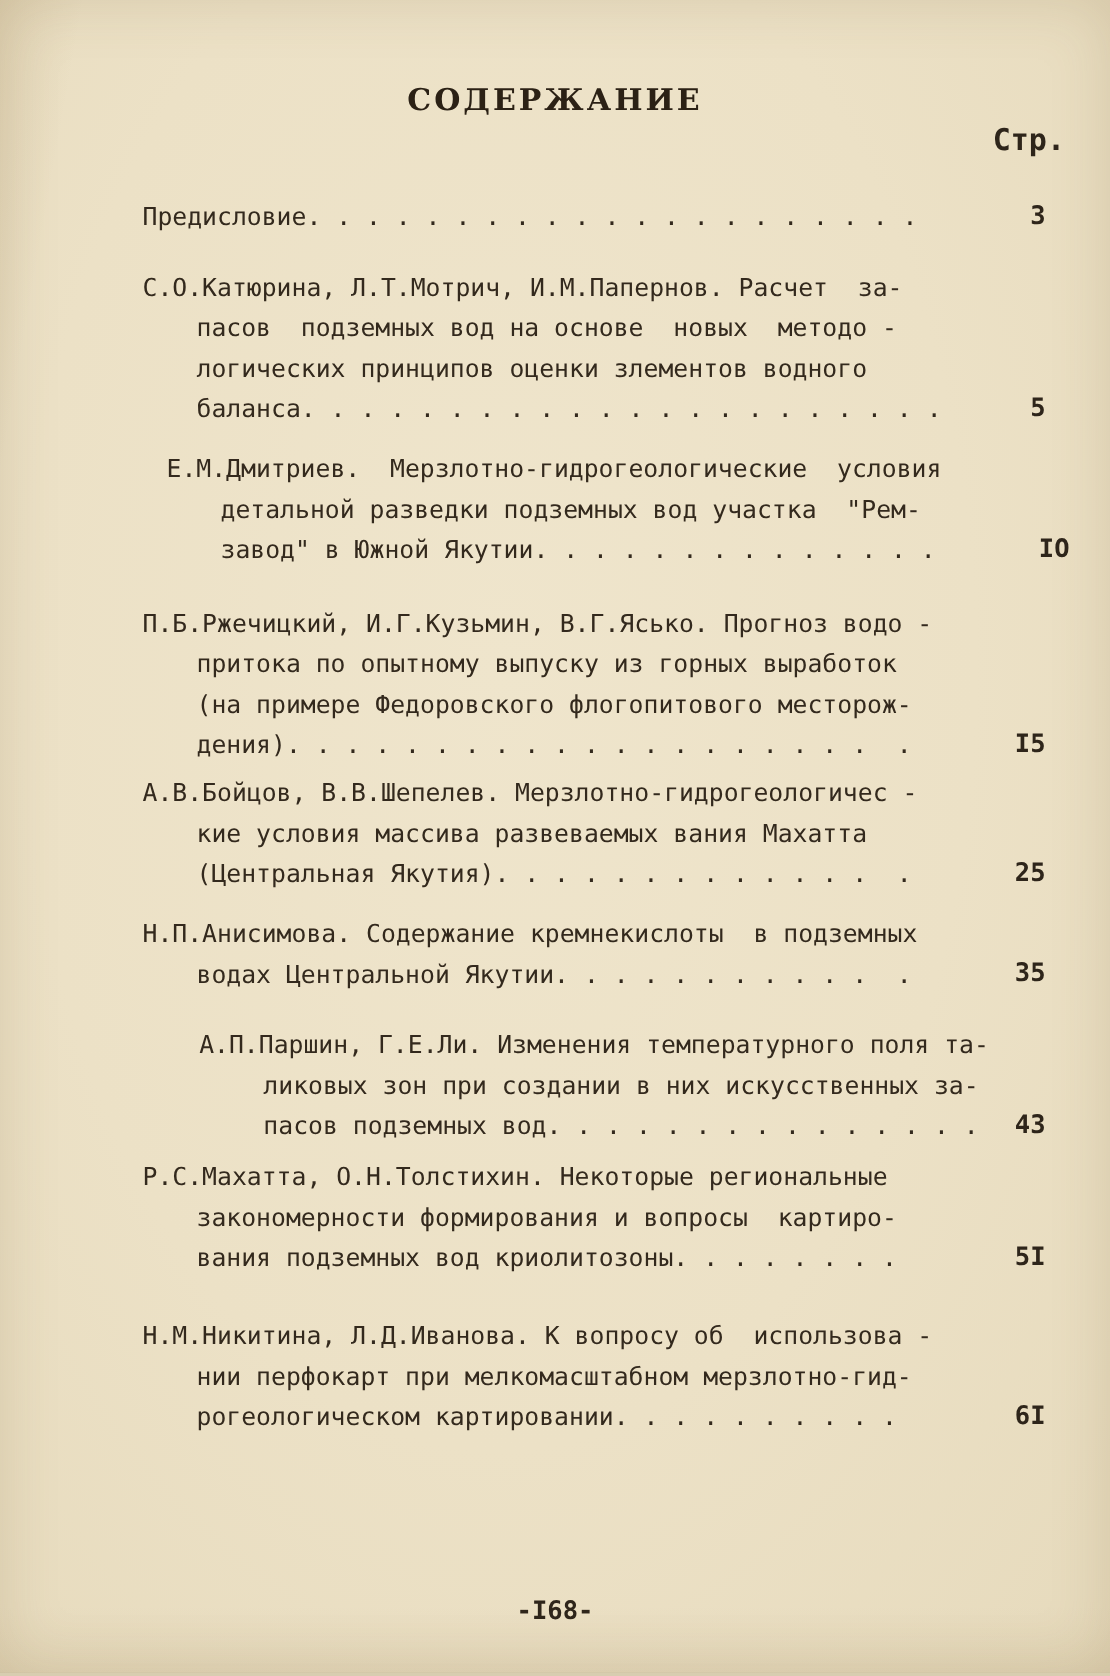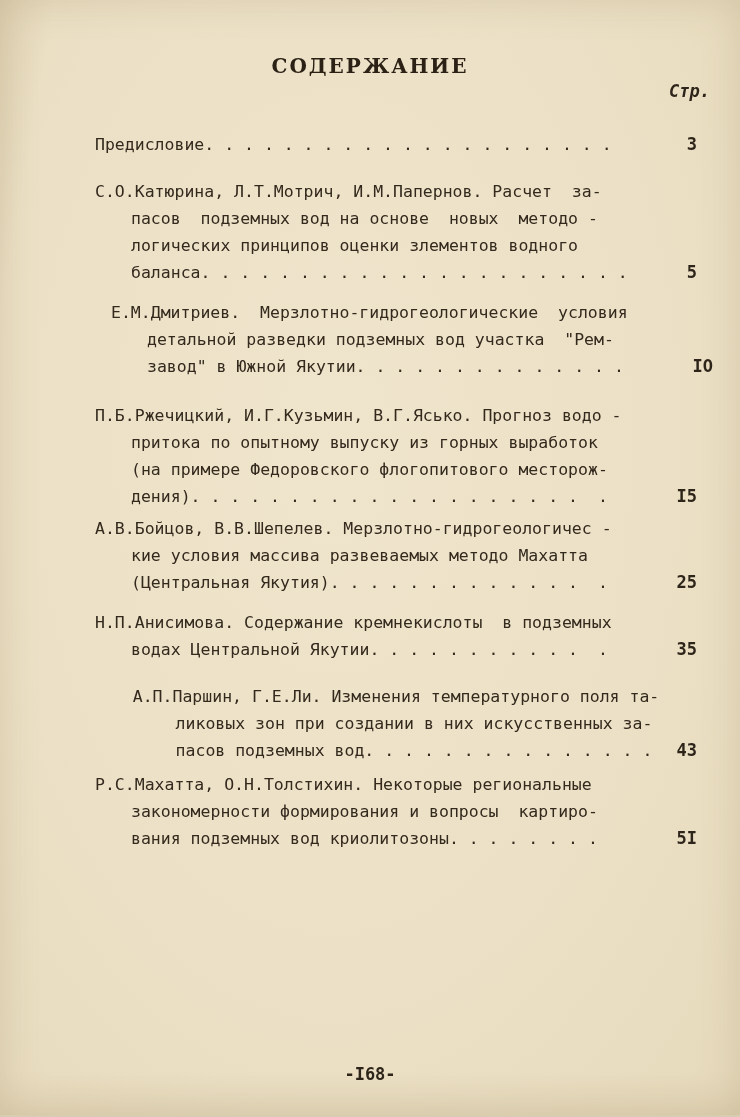--- a/index.html
+++ b/index.html
@@ -22,23 +22,22 @@
   .title{
     position:absolute;top:54px;left:0;width:740px;
     text-align:center;
     font-family:"DejaVu Serif","Liberation Serif",serif;
     font-weight:bold;
     font-size:20px;letter-spacing:2px;
     color:#2b2115;
   }
   .col-header{
     position:absolute;top:81px;right:30px;
-    font-size:17px;font-weight:bold;
+    font-size:20px;font-weight:bold;
     color:#2e251a;
-    font-style:italic;
   }
   .entry{
     position:absolute;
     left:95px;width:602px;
     font-size:16.5px;line-height:27px;
   }
   .line{white-space:pre;color:#33291d;}
   .cont{padding-left:36px;}
   .pg{
     position:absolute;right:0;bottom:0;
@@ -90,21 +89,21 @@
   <div class="entry e-3">
     <div class="line first">П.Б.Ржечицкий, И.Г.Кузьмин, В.Г.Ясько. Прогноз водо -</div>
     <div class="line cont">притока по опытному выпуску из горных выработок</div>
     <div class="line cont">(на примере Федоровского флогопитового месторож-</div>
     <div class="line cont">дения). . . . . . . . . . . . . . . . . . . .  .</div>
     <span class="pg">I5</span>
   </div>
 
   <div class="entry e-4">
     <div class="line first">А.В.Бойцов, В.В.Шепелев. Мерзлотно-гидрогеологичес -</div>
-    <div class="line cont">кие условия массива развеваемых методо Махатта</div>
+    <div class="line cont">кие условия массива развеваемых вания Махатта</div>
     <div class="line cont">(Центральная Якутия). . . . . . . . . . . . .  .</div>
     <span class="pg">25</span>
   </div>
 
   <div class="entry e-5">
     <div class="line first">Н.П.Анисимова. Содержание кремнекислоты  в подземных</div>
     <div class="line cont">водах Центральной Якутии. . . . . . . . . . .  .</div>
     <span class="pg">35</span>
   </div>
 
@@ -115,16 +114,22 @@
     <span class="pg">43</span>
   </div>
 
   <div class="entry e-7">
     <div class="line first">Р.С.Махатта, О.Н.Толстихин. Некоторые региональные</div>
     <div class="line cont">закономерности формирования и вопросы  картиро-</div>
     <div class="line cont">вания подземных вод криолитозоны. . . . . . . .</div>
     <span class="pg">5I</span>
   </div>
 
+  <div class="entry e-8">
+    <div class="line first">Н.М.Никитина, Л.Д.Иванова. К вопросу об  использова -</div>
+    <div class="line cont">нии перфокарт при мелкомасштабном мерзлотно-гид-</div>
+    <div class="line cont">рогеологическом картировании. . . . . . . . . .</div>
+    <span class="pg">6I</span>
+  </div>
 
   <div class="footer">-I68-</div>
 
 </div>
 
 </body></html>

